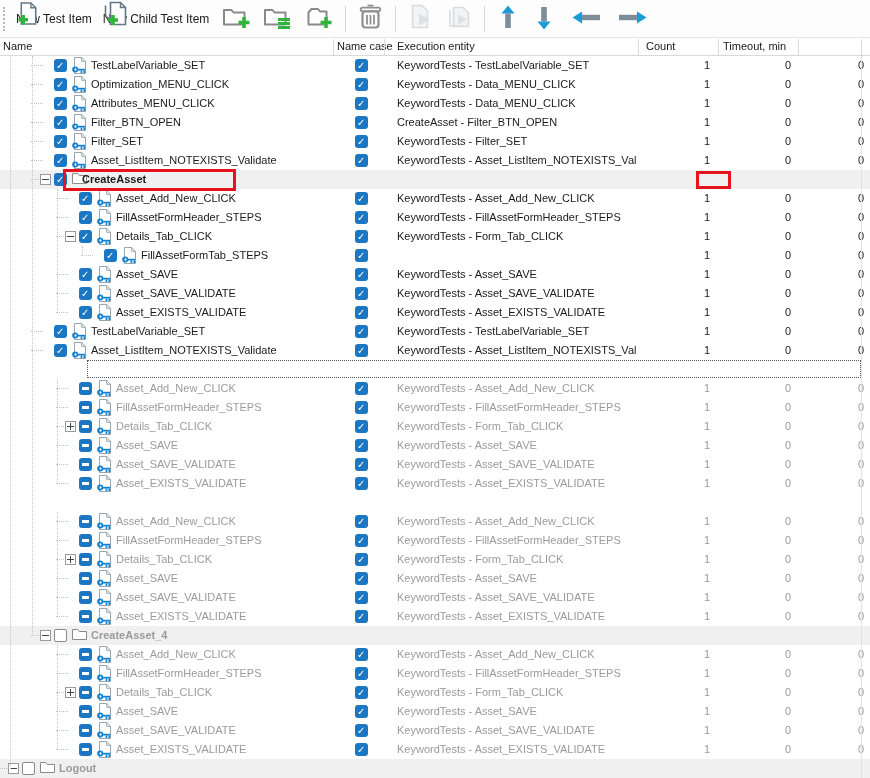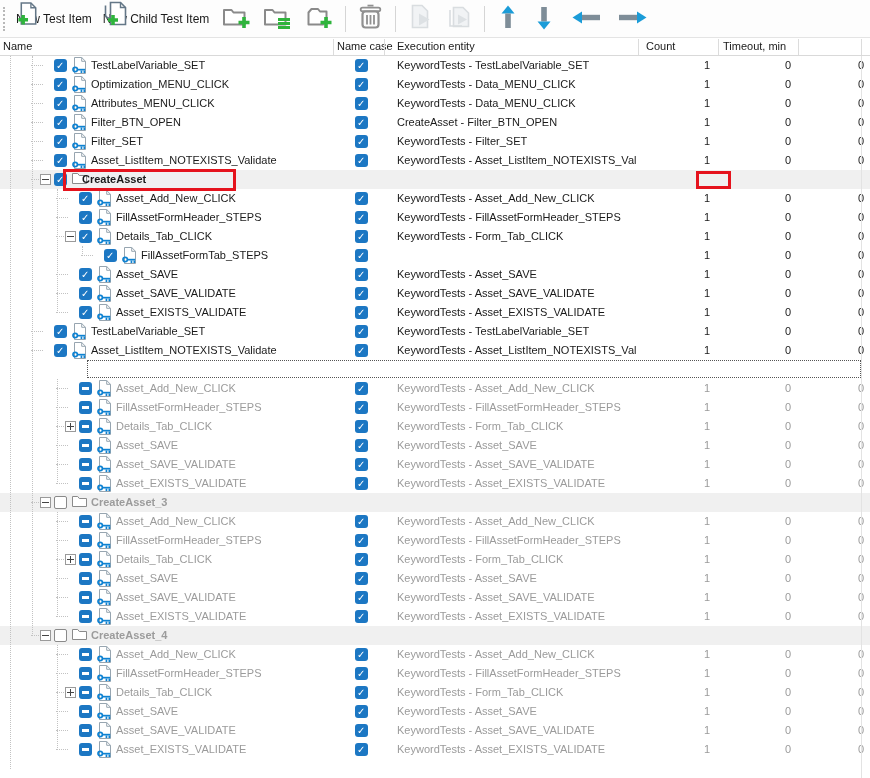--- a/index.html
+++ b/index.html
@@ -544,255 +544,255 @@
             <rect x="9.6" y="13.5" width="1.7" height="2.5" fill="#0e82d2"></rect>
             <rect x="12.5" y="13.5" width="1.7" height="2.5" fill="#0e82d2"></rect>
           </svg></span>
         <span class="lbl dis" style="left: 116px;">Asset_EXISTS_VALIDATE</span>
         <span class="cb checked" style="left: 355px;"></span>
         <span class="lbl c-exec dis">KeywordTests - Asset_EXISTS_VALIDATE</span>
         <span class="num c-count dis">1</span>
         <span class="num c-timeout dis">0</span>
         <span class="num c-env dis">0</span>
       </div>
-      <div class="row gray" style="top: 437px;">
+      <div class="row" style="top: 456px;">
+        <span class="conn" style="left: 56px; width: 12px;"></span>
+        <span class="cb minus" style="left: 79px;"></span>
+        <span class="icon" style="left: 96px;"><svg width="17" height="17" viewBox="0 0 17 17">
+            <path d="M3.5 .5 h7.2 l3.8 3.8 V16.5 H3.5 z" fill="#fff" stroke="#97a5b0"></path>
+            <path d="M10.7 .5 v3.8 h3.8" fill="none" stroke="#97a5b0"></path>
+            <circle cx="4.2" cy="12.5" r="2.2" fill="none" stroke="#0e82d2" stroke-width="1.7"></circle>
+            <rect x="6.4" y="11.8" width="7.8" height="1.7" fill="#0e82d2"></rect>
+            <rect x="9.6" y="13.5" width="1.7" height="2.5" fill="#0e82d2"></rect>
+            <rect x="12.5" y="13.5" width="1.7" height="2.5" fill="#0e82d2"></rect>
+          </svg></span>
+        <span class="lbl dis" style="left: 116px;">Asset_Add_New_CLICK</span>
+        <span class="cb checked" style="left: 355px;"></span>
+        <span class="lbl c-exec dis">KeywordTests - Asset_Add_New_CLICK</span>
+        <span class="num c-count dis">1</span>
+        <span class="num c-timeout dis">0</span>
+        <span class="num c-env dis">0</span>
+      </div>
+      <div class="row" style="top: 475px;">
+        <span class="conn" style="left: 56px; width: 12px;"></span>
+        <span class="cb minus" style="left: 79px;"></span>
+        <span class="icon" style="left: 96px;"><svg width="17" height="17" viewBox="0 0 17 17">
+            <path d="M3.5 .5 h7.2 l3.8 3.8 V16.5 H3.5 z" fill="#fff" stroke="#97a5b0"></path>
+            <path d="M10.7 .5 v3.8 h3.8" fill="none" stroke="#97a5b0"></path>
+            <circle cx="4.2" cy="12.5" r="2.2" fill="none" stroke="#0e82d2" stroke-width="1.7"></circle>
+            <rect x="6.4" y="11.8" width="7.8" height="1.7" fill="#0e82d2"></rect>
+            <rect x="9.6" y="13.5" width="1.7" height="2.5" fill="#0e82d2"></rect>
+            <rect x="12.5" y="13.5" width="1.7" height="2.5" fill="#0e82d2"></rect>
+          </svg></span>
+        <span class="lbl dis" style="left: 116px;">FillAssetFormHeader_STEPS</span>
+        <span class="cb checked" style="left: 355px;"></span>
+        <span class="lbl c-exec dis">KeywordTests - FillAssetFormHeader_STEPS</span>
+        <span class="num c-count dis">1</span>
+        <span class="num c-timeout dis">0</span>
+        <span class="num c-env dis">0</span>
+      </div>
+      <div class="row" style="top: 494px;">
+        <span class="conn" style="left: 56px; width: 12px;"></span>
+        <span class="exp plus" style="left: 65px;"></span>
+        <span class="cb minus" style="left: 79px;"></span>
+        <span class="icon" style="left: 96px;"><svg width="17" height="17" viewBox="0 0 17 17">
+            <path d="M3.5 .5 h7.2 l3.8 3.8 V16.5 H3.5 z" fill="#fff" stroke="#97a5b0"></path>
+            <path d="M10.7 .5 v3.8 h3.8" fill="none" stroke="#97a5b0"></path>
+            <circle cx="4.2" cy="12.5" r="2.2" fill="none" stroke="#0e82d2" stroke-width="1.7"></circle>
+            <rect x="6.4" y="11.8" width="7.8" height="1.7" fill="#0e82d2"></rect>
+            <rect x="9.6" y="13.5" width="1.7" height="2.5" fill="#0e82d2"></rect>
+            <rect x="12.5" y="13.5" width="1.7" height="2.5" fill="#0e82d2"></rect>
+          </svg></span>
+        <span class="lbl dis" style="left: 116px;">Details_Tab_CLICK</span>
+        <span class="cb checked" style="left: 355px;"></span>
+        <span class="lbl c-exec dis">KeywordTests - Form_Tab_CLICK</span>
+        <span class="num c-count dis">1</span>
+        <span class="num c-timeout dis">0</span>
+        <span class="num c-env dis">0</span>
+      </div>
+      <div class="row" style="top: 513px;">
+        <span class="conn" style="left: 56px; width: 12px;"></span>
+        <span class="cb minus" style="left: 79px;"></span>
+        <span class="icon" style="left: 96px;"><svg width="17" height="17" viewBox="0 0 17 17">
+            <path d="M3.5 .5 h7.2 l3.8 3.8 V16.5 H3.5 z" fill="#fff" stroke="#97a5b0"></path>
+            <path d="M10.7 .5 v3.8 h3.8" fill="none" stroke="#97a5b0"></path>
+            <circle cx="4.2" cy="12.5" r="2.2" fill="none" stroke="#0e82d2" stroke-width="1.7"></circle>
+            <rect x="6.4" y="11.8" width="7.8" height="1.7" fill="#0e82d2"></rect>
+            <rect x="9.6" y="13.5" width="1.7" height="2.5" fill="#0e82d2"></rect>
+            <rect x="12.5" y="13.5" width="1.7" height="2.5" fill="#0e82d2"></rect>
+          </svg></span>
+        <span class="lbl dis" style="left: 116px;">Asset_SAVE</span>
+        <span class="cb checked" style="left: 355px;"></span>
+        <span class="lbl c-exec dis">KeywordTests - Asset_SAVE</span>
+        <span class="num c-count dis">1</span>
+        <span class="num c-timeout dis">0</span>
+        <span class="num c-env dis">0</span>
+      </div>
+      <div class="row" style="top: 532px;">
+        <span class="conn" style="left: 56px; width: 12px;"></span>
+        <span class="cb minus" style="left: 79px;"></span>
+        <span class="icon" style="left: 96px;"><svg width="17" height="17" viewBox="0 0 17 17">
+            <path d="M3.5 .5 h7.2 l3.8 3.8 V16.5 H3.5 z" fill="#fff" stroke="#97a5b0"></path>
+            <path d="M10.7 .5 v3.8 h3.8" fill="none" stroke="#97a5b0"></path>
+            <circle cx="4.2" cy="12.5" r="2.2" fill="none" stroke="#0e82d2" stroke-width="1.7"></circle>
+            <rect x="6.4" y="11.8" width="7.8" height="1.7" fill="#0e82d2"></rect>
+            <rect x="9.6" y="13.5" width="1.7" height="2.5" fill="#0e82d2"></rect>
+            <rect x="12.5" y="13.5" width="1.7" height="2.5" fill="#0e82d2"></rect>
+          </svg></span>
+        <span class="lbl dis" style="left: 116px;">Asset_SAVE_VALIDATE</span>
+        <span class="cb checked" style="left: 355px;"></span>
+        <span class="lbl c-exec dis">KeywordTests - Asset_SAVE_VALIDATE</span>
+        <span class="num c-count dis">1</span>
+        <span class="num c-timeout dis">0</span>
+        <span class="num c-env dis">0</span>
+      </div>
+      <div class="row" style="top: 551px;">
+        <span class="conn" style="left: 56px; width: 12px;"></span>
+        <span class="cb minus" style="left: 79px;"></span>
+        <span class="icon" style="left: 96px;"><svg width="17" height="17" viewBox="0 0 17 17">
+            <path d="M3.5 .5 h7.2 l3.8 3.8 V16.5 H3.5 z" fill="#fff" stroke="#97a5b0"></path>
+            <path d="M10.7 .5 v3.8 h3.8" fill="none" stroke="#97a5b0"></path>
+            <circle cx="4.2" cy="12.5" r="2.2" fill="none" stroke="#0e82d2" stroke-width="1.7"></circle>
+            <rect x="6.4" y="11.8" width="7.8" height="1.7" fill="#0e82d2"></rect>
+            <rect x="9.6" y="13.5" width="1.7" height="2.5" fill="#0e82d2"></rect>
+            <rect x="12.5" y="13.5" width="1.7" height="2.5" fill="#0e82d2"></rect>
+          </svg></span>
+        <span class="lbl dis" style="left: 116px;">Asset_EXISTS_VALIDATE</span>
+        <span class="cb checked" style="left: 355px;"></span>
+        <span class="lbl c-exec dis">KeywordTests - Asset_EXISTS_VALIDATE</span>
+        <span class="num c-count dis">1</span>
+        <span class="num c-timeout dis">0</span>
+        <span class="num c-env dis">0</span>
+      </div>
+      <div class="row gray" style="top: 570px;">
         <span class="conn" style="left: 31px; width: 12px;"></span>
         <span class="exp" style="left: 40px;"></span>
         <span class="cb unchecked" style="left: 54px;"></span>
         <span class="icon" style="left: 71px;"><svg width="17" height="14" viewBox="0 0 17 14">
             <path d="M1.5 2.5 h5.2 l1.6 2 H15.5 V12.5 H1.5 z" fill="#fff" stroke="#8a8a8a"></path>
           </svg></span>
-        <span class="lbl bold dis" style="left: 91px;">CreateAsset_3</span>
-      </div>
-      <div class="row" style="top: 456px;">
+        <span class="lbl bold dis" style="left: 91px;">CreateAsset_4</span>
+      </div>
+      <div class="row" style="top: 589px;">
         <span class="conn" style="left: 56px; width: 12px;"></span>
         <span class="cb minus" style="left: 79px;"></span>
         <span class="icon" style="left: 96px;"><svg width="17" height="17" viewBox="0 0 17 17">
             <path d="M3.5 .5 h7.2 l3.8 3.8 V16.5 H3.5 z" fill="#fff" stroke="#97a5b0"></path>
             <path d="M10.7 .5 v3.8 h3.8" fill="none" stroke="#97a5b0"></path>
             <circle cx="4.2" cy="12.5" r="2.2" fill="none" stroke="#0e82d2" stroke-width="1.7"></circle>
             <rect x="6.4" y="11.8" width="7.8" height="1.7" fill="#0e82d2"></rect>
             <rect x="9.6" y="13.5" width="1.7" height="2.5" fill="#0e82d2"></rect>
             <rect x="12.5" y="13.5" width="1.7" height="2.5" fill="#0e82d2"></rect>
           </svg></span>
         <span class="lbl dis" style="left: 116px;">Asset_Add_New_CLICK</span>
         <span class="cb checked" style="left: 355px;"></span>
         <span class="lbl c-exec dis">KeywordTests - Asset_Add_New_CLICK</span>
         <span class="num c-count dis">1</span>
         <span class="num c-timeout dis">0</span>
         <span class="num c-env dis">0</span>
       </div>
-      <div class="row" style="top: 475px;">
+      <div class="row" style="top: 608px;">
         <span class="conn" style="left: 56px; width: 12px;"></span>
         <span class="cb minus" style="left: 79px;"></span>
         <span class="icon" style="left: 96px;"><svg width="17" height="17" viewBox="0 0 17 17">
             <path d="M3.5 .5 h7.2 l3.8 3.8 V16.5 H3.5 z" fill="#fff" stroke="#97a5b0"></path>
             <path d="M10.7 .5 v3.8 h3.8" fill="none" stroke="#97a5b0"></path>
             <circle cx="4.2" cy="12.5" r="2.2" fill="none" stroke="#0e82d2" stroke-width="1.7"></circle>
             <rect x="6.4" y="11.8" width="7.8" height="1.7" fill="#0e82d2"></rect>
             <rect x="9.6" y="13.5" width="1.7" height="2.5" fill="#0e82d2"></rect>
             <rect x="12.5" y="13.5" width="1.7" height="2.5" fill="#0e82d2"></rect>
           </svg></span>
         <span class="lbl dis" style="left: 116px;">FillAssetFormHeader_STEPS</span>
         <span class="cb checked" style="left: 355px;"></span>
         <span class="lbl c-exec dis">KeywordTests - FillAssetFormHeader_STEPS</span>
         <span class="num c-count dis">1</span>
         <span class="num c-timeout dis">0</span>
         <span class="num c-env dis">0</span>
       </div>
-      <div class="row" style="top: 494px;">
+      <div class="row" style="top: 627px;">
         <span class="conn" style="left: 56px; width: 12px;"></span>
         <span class="exp plus" style="left: 65px;"></span>
         <span class="cb minus" style="left: 79px;"></span>
         <span class="icon" style="left: 96px;"><svg width="17" height="17" viewBox="0 0 17 17">
             <path d="M3.5 .5 h7.2 l3.8 3.8 V16.5 H3.5 z" fill="#fff" stroke="#97a5b0"></path>
             <path d="M10.7 .5 v3.8 h3.8" fill="none" stroke="#97a5b0"></path>
             <circle cx="4.2" cy="12.5" r="2.2" fill="none" stroke="#0e82d2" stroke-width="1.7"></circle>
             <rect x="6.4" y="11.8" width="7.8" height="1.7" fill="#0e82d2"></rect>
             <rect x="9.6" y="13.5" width="1.7" height="2.5" fill="#0e82d2"></rect>
             <rect x="12.5" y="13.5" width="1.7" height="2.5" fill="#0e82d2"></rect>
           </svg></span>
         <span class="lbl dis" style="left: 116px;">Details_Tab_CLICK</span>
         <span class="cb checked" style="left: 355px;"></span>
         <span class="lbl c-exec dis">KeywordTests - Form_Tab_CLICK</span>
         <span class="num c-count dis">1</span>
         <span class="num c-timeout dis">0</span>
         <span class="num c-env dis">0</span>
       </div>
-      <div class="row" style="top: 513px;">
+      <div class="row" style="top: 646px;">
         <span class="conn" style="left: 56px; width: 12px;"></span>
         <span class="cb minus" style="left: 79px;"></span>
         <span class="icon" style="left: 96px;"><svg width="17" height="17" viewBox="0 0 17 17">
             <path d="M3.5 .5 h7.2 l3.8 3.8 V16.5 H3.5 z" fill="#fff" stroke="#97a5b0"></path>
             <path d="M10.7 .5 v3.8 h3.8" fill="none" stroke="#97a5b0"></path>
             <circle cx="4.2" cy="12.5" r="2.2" fill="none" stroke="#0e82d2" stroke-width="1.7"></circle>
             <rect x="6.4" y="11.8" width="7.8" height="1.7" fill="#0e82d2"></rect>
             <rect x="9.6" y="13.5" width="1.7" height="2.5" fill="#0e82d2"></rect>
             <rect x="12.5" y="13.5" width="1.7" height="2.5" fill="#0e82d2"></rect>
           </svg></span>
         <span class="lbl dis" style="left: 116px;">Asset_SAVE</span>
         <span class="cb checked" style="left: 355px;"></span>
         <span class="lbl c-exec dis">KeywordTests - Asset_SAVE</span>
         <span class="num c-count dis">1</span>
         <span class="num c-timeout dis">0</span>
         <span class="num c-env dis">0</span>
       </div>
-      <div class="row" style="top: 532px;">
+      <div class="row" style="top: 665px;">
         <span class="conn" style="left: 56px; width: 12px;"></span>
         <span class="cb minus" style="left: 79px;"></span>
         <span class="icon" style="left: 96px;"><svg width="17" height="17" viewBox="0 0 17 17">
             <path d="M3.5 .5 h7.2 l3.8 3.8 V16.5 H3.5 z" fill="#fff" stroke="#97a5b0"></path>
             <path d="M10.7 .5 v3.8 h3.8" fill="none" stroke="#97a5b0"></path>
             <circle cx="4.2" cy="12.5" r="2.2" fill="none" stroke="#0e82d2" stroke-width="1.7"></circle>
             <rect x="6.4" y="11.8" width="7.8" height="1.7" fill="#0e82d2"></rect>
             <rect x="9.6" y="13.5" width="1.7" height="2.5" fill="#0e82d2"></rect>
             <rect x="12.5" y="13.5" width="1.7" height="2.5" fill="#0e82d2"></rect>
           </svg></span>
         <span class="lbl dis" style="left: 116px;">Asset_SAVE_VALIDATE</span>
         <span class="cb checked" style="left: 355px;"></span>
         <span class="lbl c-exec dis">KeywordTests - Asset_SAVE_VALIDATE</span>
         <span class="num c-count dis">1</span>
         <span class="num c-timeout dis">0</span>
         <span class="num c-env dis">0</span>
       </div>
-      <div class="row" style="top: 551px;">
+      <div class="row" style="top: 684px;">
         <span class="conn" style="left: 56px; width: 12px;"></span>
         <span class="cb minus" style="left: 79px;"></span>
         <span class="icon" style="left: 96px;"><svg width="17" height="17" viewBox="0 0 17 17">
             <path d="M3.5 .5 h7.2 l3.8 3.8 V16.5 H3.5 z" fill="#fff" stroke="#97a5b0"></path>
             <path d="M10.7 .5 v3.8 h3.8" fill="none" stroke="#97a5b0"></path>
             <circle cx="4.2" cy="12.5" r="2.2" fill="none" stroke="#0e82d2" stroke-width="1.7"></circle>
             <rect x="6.4" y="11.8" width="7.8" height="1.7" fill="#0e82d2"></rect>
             <rect x="9.6" y="13.5" width="1.7" height="2.5" fill="#0e82d2"></rect>
             <rect x="12.5" y="13.5" width="1.7" height="2.5" fill="#0e82d2"></rect>
           </svg></span>
         <span class="lbl dis" style="left: 116px;">Asset_EXISTS_VALIDATE</span>
         <span class="cb checked" style="left: 355px;"></span>
         <span class="lbl c-exec dis">KeywordTests - Asset_EXISTS_VALIDATE</span>
         <span class="num c-count dis">1</span>
         <span class="num c-timeout dis">0</span>
         <span class="num c-env dis">0</span>
       </div>
-      <div class="row gray" style="top: 570px;">
-        <span class="conn" style="left: 31px; width: 12px;"></span>
-        <span class="exp" style="left: 40px;"></span>
-        <span class="cb unchecked" style="left: 54px;"></span>
-        <span class="icon" style="left: 71px;"><svg width="17" height="14" viewBox="0 0 17 14">
+      <div class="row gray" style="top: 703px;">
+        <span class="conn" style="left: -1px; width: 12px;"></span>
+        <span class="exp" style="left: 8px;"></span>
+        <span class="cb unchecked" style="left: 22px;"></span>
+        <span class="icon" style="left: 39px;"><svg width="17" height="14" viewBox="0 0 17 14">
             <path d="M1.5 2.5 h5.2 l1.6 2 H15.5 V12.5 H1.5 z" fill="#fff" stroke="#8a8a8a"></path>
           </svg></span>
-        <span class="lbl bold dis" style="left: 91px;">CreateAsset_4</span>
-      </div>
-      <div class="row" style="top: 589px;">
-        <span class="conn" style="left: 56px; width: 12px;"></span>
-        <span class="cb minus" style="left: 79px;"></span>
-        <span class="icon" style="left: 96px;"><svg width="17" height="17" viewBox="0 0 17 17">
-            <path d="M3.5 .5 h7.2 l3.8 3.8 V16.5 H3.5 z" fill="#fff" stroke="#97a5b0"></path>
-            <path d="M10.7 .5 v3.8 h3.8" fill="none" stroke="#97a5b0"></path>
-            <circle cx="4.2" cy="12.5" r="2.2" fill="none" stroke="#0e82d2" stroke-width="1.7"></circle>
-            <rect x="6.4" y="11.8" width="7.8" height="1.7" fill="#0e82d2"></rect>
-            <rect x="9.6" y="13.5" width="1.7" height="2.5" fill="#0e82d2"></rect>
-            <rect x="12.5" y="13.5" width="1.7" height="2.5" fill="#0e82d2"></rect>
-          </svg></span>
-        <span class="lbl dis" style="left: 116px;">Asset_Add_New_CLICK</span>
-        <span class="cb checked" style="left: 355px;"></span>
-        <span class="lbl c-exec dis">KeywordTests - Asset_Add_New_CLICK</span>
-        <span class="num c-count dis">1</span>
-        <span class="num c-timeout dis">0</span>
-        <span class="num c-env dis">0</span>
-      </div>
-      <div class="row" style="top: 608px;">
-        <span class="conn" style="left: 56px; width: 12px;"></span>
-        <span class="cb minus" style="left: 79px;"></span>
-        <span class="icon" style="left: 96px;"><svg width="17" height="17" viewBox="0 0 17 17">
-            <path d="M3.5 .5 h7.2 l3.8 3.8 V16.5 H3.5 z" fill="#fff" stroke="#97a5b0"></path>
-            <path d="M10.7 .5 v3.8 h3.8" fill="none" stroke="#97a5b0"></path>
-            <circle cx="4.2" cy="12.5" r="2.2" fill="none" stroke="#0e82d2" stroke-width="1.7"></circle>
-            <rect x="6.4" y="11.8" width="7.8" height="1.7" fill="#0e82d2"></rect>
-            <rect x="9.6" y="13.5" width="1.7" height="2.5" fill="#0e82d2"></rect>
-            <rect x="12.5" y="13.5" width="1.7" height="2.5" fill="#0e82d2"></rect>
-          </svg></span>
-        <span class="lbl dis" style="left: 116px;">FillAssetFormHeader_STEPS</span>
-        <span class="cb checked" style="left: 355px;"></span>
-        <span class="lbl c-exec dis">KeywordTests - FillAssetFormHeader_STEPS</span>
-        <span class="num c-count dis">1</span>
-        <span class="num c-timeout dis">0</span>
-        <span class="num c-env dis">0</span>
-      </div>
-      <div class="row" style="top: 627px;">
-        <span class="conn" style="left: 56px; width: 12px;"></span>
-        <span class="exp plus" style="left: 65px;"></span>
-        <span class="cb minus" style="left: 79px;"></span>
-        <span class="icon" style="left: 96px;"><svg width="17" height="17" viewBox="0 0 17 17">
-            <path d="M3.5 .5 h7.2 l3.8 3.8 V16.5 H3.5 z" fill="#fff" stroke="#97a5b0"></path>
-            <path d="M10.7 .5 v3.8 h3.8" fill="none" stroke="#97a5b0"></path>
-            <circle cx="4.2" cy="12.5" r="2.2" fill="none" stroke="#0e82d2" stroke-width="1.7"></circle>
-            <rect x="6.4" y="11.8" width="7.8" height="1.7" fill="#0e82d2"></rect>
-            <rect x="9.6" y="13.5" width="1.7" height="2.5" fill="#0e82d2"></rect>
-            <rect x="12.5" y="13.5" width="1.7" height="2.5" fill="#0e82d2"></rect>
-          </svg></span>
-        <span class="lbl dis" style="left: 116px;">Details_Tab_CLICK</span>
-        <span class="cb checked" style="left: 355px;"></span>
-        <span class="lbl c-exec dis">KeywordTests - Form_Tab_CLICK</span>
-        <span class="num c-count dis">1</span>
-        <span class="num c-timeout dis">0</span>
-        <span class="num c-env dis">0</span>
-      </div>
-      <div class="row" style="top: 646px;">
-        <span class="conn" style="left: 56px; width: 12px;"></span>
-        <span class="cb minus" style="left: 79px;"></span>
-        <span class="icon" style="left: 96px;"><svg width="17" height="17" viewBox="0 0 17 17">
-            <path d="M3.5 .5 h7.2 l3.8 3.8 V16.5 H3.5 z" fill="#fff" stroke="#97a5b0"></path>
-            <path d="M10.7 .5 v3.8 h3.8" fill="none" stroke="#97a5b0"></path>
-            <circle cx="4.2" cy="12.5" r="2.2" fill="none" stroke="#0e82d2" stroke-width="1.7"></circle>
-            <rect x="6.4" y="11.8" width="7.8" height="1.7" fill="#0e82d2"></rect>
-            <rect x="9.6" y="13.5" width="1.7" height="2.5" fill="#0e82d2"></rect>
-            <rect x="12.5" y="13.5" width="1.7" height="2.5" fill="#0e82d2"></rect>
-          </svg></span>
-        <span class="lbl dis" style="left: 116px;">Asset_SAVE</span>
-        <span class="cb checked" style="left: 355px;"></span>
-        <span class="lbl c-exec dis">KeywordTests - Asset_SAVE</span>
-        <span class="num c-count dis">1</span>
-        <span class="num c-timeout dis">0</span>
-        <span class="num c-env dis">0</span>
-      </div>
-      <div class="row" style="top: 665px;">
-        <span class="conn" style="left: 56px; width: 12px;"></span>
-        <span class="cb minus" style="left: 79px;"></span>
-        <span class="icon" style="left: 96px;"><svg width="17" height="17" viewBox="0 0 17 17">
-            <path d="M3.5 .5 h7.2 l3.8 3.8 V16.5 H3.5 z" fill="#fff" stroke="#97a5b0"></path>
-            <path d="M10.7 .5 v3.8 h3.8" fill="none" stroke="#97a5b0"></path>
-            <circle cx="4.2" cy="12.5" r="2.2" fill="none" stroke="#0e82d2" stroke-width="1.7"></circle>
-            <rect x="6.4" y="11.8" width="7.8" height="1.7" fill="#0e82d2"></rect>
-            <rect x="9.6" y="13.5" width="1.7" height="2.5" fill="#0e82d2"></rect>
-            <rect x="12.5" y="13.5" width="1.7" height="2.5" fill="#0e82d2"></rect>
-          </svg></span>
-        <span class="lbl dis" style="left: 116px;">Asset_SAVE_VALIDATE</span>
-        <span class="cb checked" style="left: 355px;"></span>
-        <span class="lbl c-exec dis">KeywordTests - Asset_SAVE_VALIDATE</span>
-        <span class="num c-count dis">1</span>
-        <span class="num c-timeout dis">0</span>
-        <span class="num c-env dis">0</span>
-      </div>
-      <div class="row" style="top: 684px;">
-        <span class="conn" style="left: 56px; width: 12px;"></span>
-        <span class="cb minus" style="left: 79px;"></span>
-        <span class="icon" style="left: 96px;"><svg width="17" height="17" viewBox="0 0 17 17">
-            <path d="M3.5 .5 h7.2 l3.8 3.8 V16.5 H3.5 z" fill="#fff" stroke="#97a5b0"></path>
-            <path d="M10.7 .5 v3.8 h3.8" fill="none" stroke="#97a5b0"></path>
-            <circle cx="4.2" cy="12.5" r="2.2" fill="none" stroke="#0e82d2" stroke-width="1.7"></circle>
-            <rect x="6.4" y="11.8" width="7.8" height="1.7" fill="#0e82d2"></rect>
-            <rect x="9.6" y="13.5" width="1.7" height="2.5" fill="#0e82d2"></rect>
-            <rect x="12.5" y="13.5" width="1.7" height="2.5" fill="#0e82d2"></rect>
-          </svg></span>
-        <span class="lbl dis" style="left: 116px;">Asset_EXISTS_VALIDATE</span>
-        <span class="cb checked" style="left: 355px;"></span>
-        <span class="lbl c-exec dis">KeywordTests - Asset_EXISTS_VALIDATE</span>
-        <span class="num c-count dis">1</span>
-        <span class="num c-timeout dis">0</span>
-        <span class="num c-env dis">0</span>
+        <span class="lbl bold dis" style="left: 59px;">Logout</span>
       </div>
       <span class="vline" style="left: 10px; top: 0px; height: 712.5px;"></span>
       <span class="vline" style="left: 32px; top: 0px; height: 579.5px;"></span>
       <span class="vline" style="left: 57px; top: 133px; height: 123.5px;"></span>
       <span class="vline" style="left: 82px; top: 190px; height: 9.5px;"></span>
       <span class="vline" style="left: 57px; top: 323px; height: 104.5px;"></span>
       <span class="vline" style="left: 57px; top: 456px; height: 104.5px;"></span>
       <span class="vline" style="left: 57px; top: 589px; height: 104.5px;"></span>
       <span class="rightline"></span>
       <span class="redbox" style="left: 63px; top: 113px; width: 173px; height: 22px;"></span>

